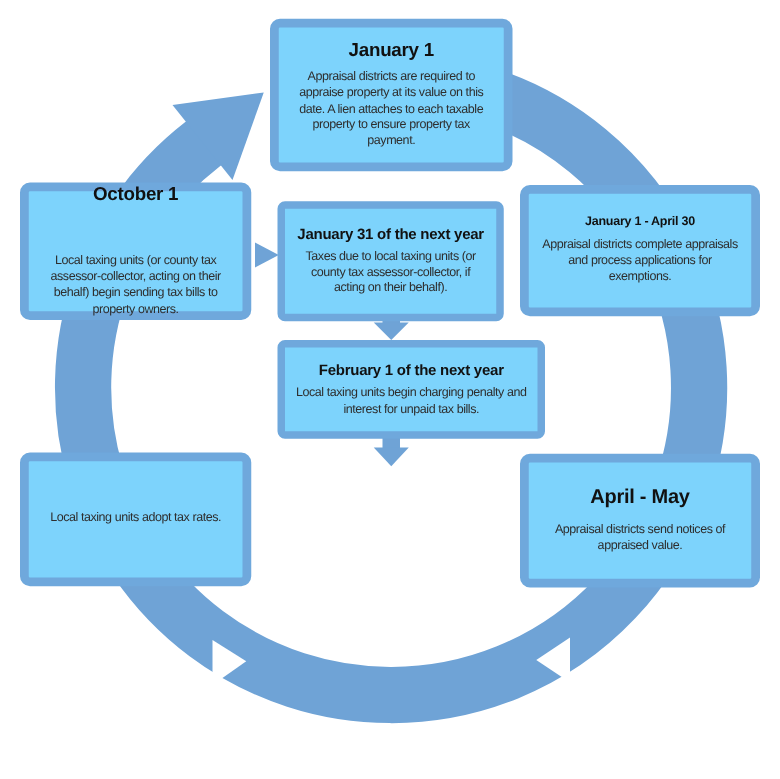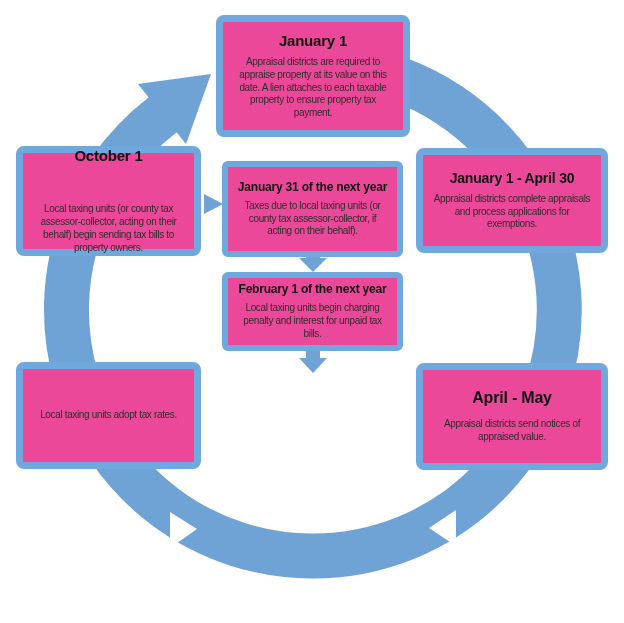--- a/index.html
+++ b/index.html
@@ -7,35 +7,35 @@
     position:relative;
     width:624px; height:623px;
     background:#ffffff;
     font-family:"Liberation Sans", sans-serif;
     overflow:hidden;
   }
   .ring-layer { position:absolute; left:0; top:0; width:624px; height:623px; }
   .box {
     position:absolute;
     box-sizing:border-box;
-    background:#ec4899;
+    background:#7dd3fc;
     border:7px solid var(--blue, #6fa3d6);
     border-radius:8px;
     display:flex;
     flex-direction:column;
     justify-content:center;
     align-items:center;
     text-align:center;
     gap:7px;
     padding:4px 8px;
   }
   .box.mid { border-width:6px; border-radius:6px; gap:6px; }
   .box .bx-title {
     font-weight:bold;
-    font-size:14px;
+    font-size:10px;
     letter-spacing:-0.2px;
     color:#111111;
     white-space:nowrap;
   }
   .box.mid .bx-title { font-size:12px; }
   .box .bx-body {
     font-size:10px;
     letter-spacing:-0.35px;
     line-height:1.28;
     color:#2e2e2e;
@@ -87,19 +87,19 @@
   <div class="box" style="left:16px; top:146px; width:185px; height:110px;gap:39px;">
     <div class="bx-title" style="font-size:15px;">October 1</div>
     <div class="bx-body">Local taxing units (or county tax assessor-collector, acting on their behalf) begin sending tax bills to property owners.</div>
   </div>
 
   <div class="box mid" style="left:222px; top:161px; width:181px; height:96px;">
     <div class="bx-title">January 31 of the next year</div>
     <div class="bx-body">Taxes due to local taxing units (or county tax assessor-collector, if acting on their behalf).</div>
   </div>
 
-  <div class="box mid" style="left:222px; top:272px; width:181px; height:79px;">
+  <div class="box mid" style="left:222px; top:272px; width:214px; height:79px;">
     <div class="bx-title">February 1 of the next year</div>
     <div class="bx-body">Local taxing units begin charging penalty and interest for unpaid tax bills.</div>
   </div>
 
 
 </div>
 
 </body></html>

